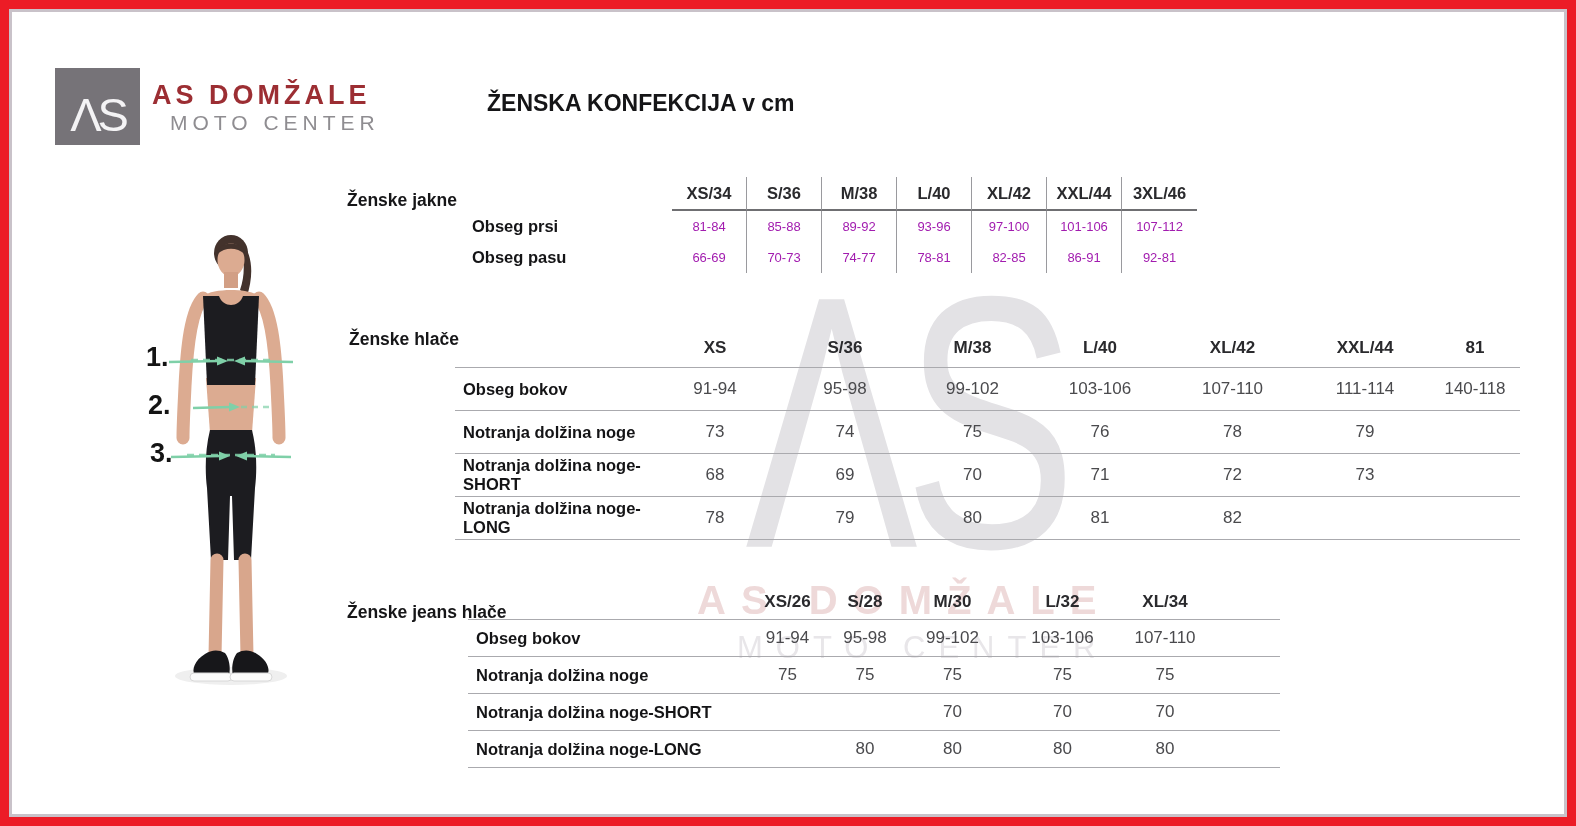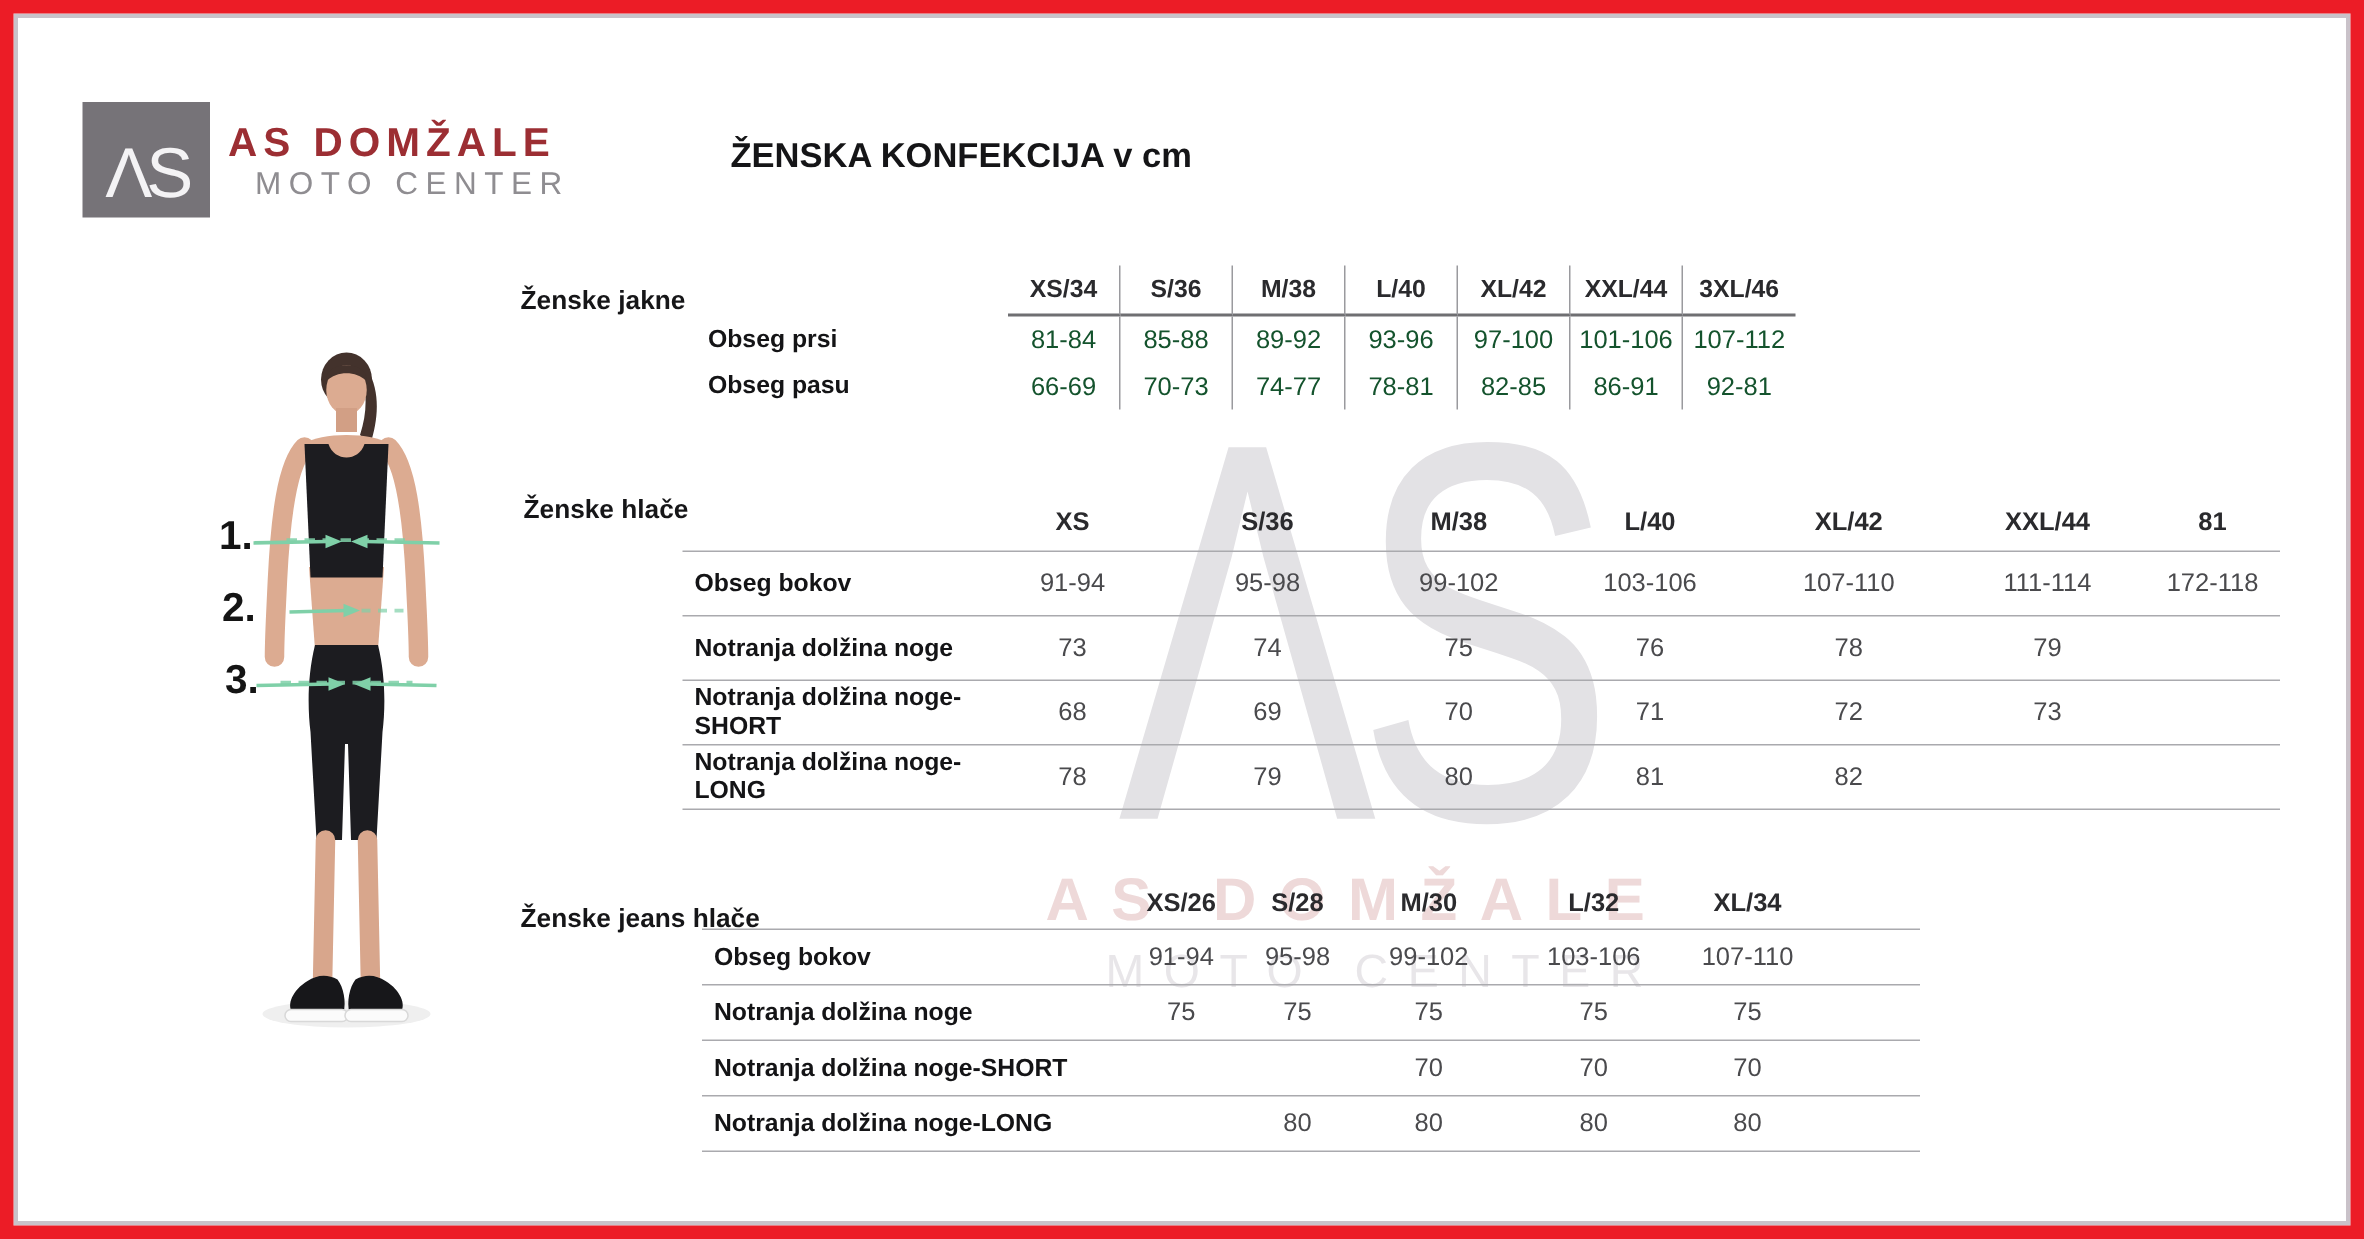--- a/index.html
+++ b/index.html
@@ -33,21 +33,21 @@
   .sec-hlace { left:349px; top:329px; }
   .sec-jeans { left:347px; top:602px; }
 
   
   .t1 { position:absolute; left:462px; top:177px; display:grid; grid-template-columns:210px repeat(7,75px); z-index:2; }
   .t1 .h { height:32px; display:flex; align-items:center; justify-content:center;
            font-weight:700; font-size:16.5px; color:#2a2a2d; border-bottom:2px solid #6f6f72; }
   .t1 .corner { height:32px; }
   .t1 .sep { border-right:1.5px solid #9a9a9e; }
   .t1 .rl { height:31px; display:flex; align-items:center; padding-left:10px; font-weight:700; font-size:16.5px; color:#141416; }
-  .t1 .v  { height:31px; display:flex; align-items:center; justify-content:center; font-size:17px; color:#14532d; }
+  .t1 .v  { height:31px; display:flex; align-items:center; justify-content:center; font-size:13px; color:#a21caf; }
 
   
   .t2 { position:absolute; left:455px; top:329px; width:1065px; z-index:2; }
   .t2 .row { display:grid; grid-template-columns:195px 130px 130px 125px 130px 135px 130px 90px; border-bottom:1.5px solid #aaaaae; }
   .t2 .row.hd { height:38px; }
   .t2 .row.dt { height:42px; }
 
   
   .t3 { position:absolute; left:468px; top:585px; width:812px; z-index:2; }
   .t3 .row { display:grid; grid-template-columns:277px 85px 70px 105px 115px 90px 70px; border-bottom:1.5px solid #aaaaae; }
@@ -176,21 +176,21 @@
       <div class="h2">81</div>
     </div>
     <div class="row dt">
       <div class="rl2">Obseg bokov</div>
       <div class="v2">91-94</div>
       <div class="v2">95-98</div>
       <div class="v2">99-102</div>
       <div class="v2">103-106</div>
       <div class="v2">107-110</div>
       <div class="v2">111-114</div>
-      <div class="v2">172-118</div>
+      <div class="v2">140-118</div>
     </div>
     <div class="row dt">
       <div class="rl2">Notranja dolžina noge</div>
       <div class="v2">73</div>
       <div class="v2">74</div>
       <div class="v2">75</div>
       <div class="v2">76</div>
       <div class="v2">78</div>
       <div class="v2">79</div>
     </div>

